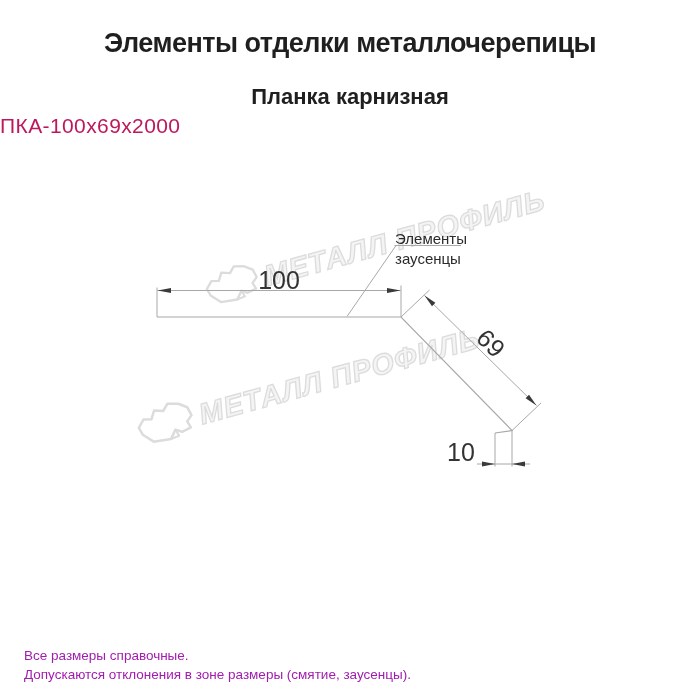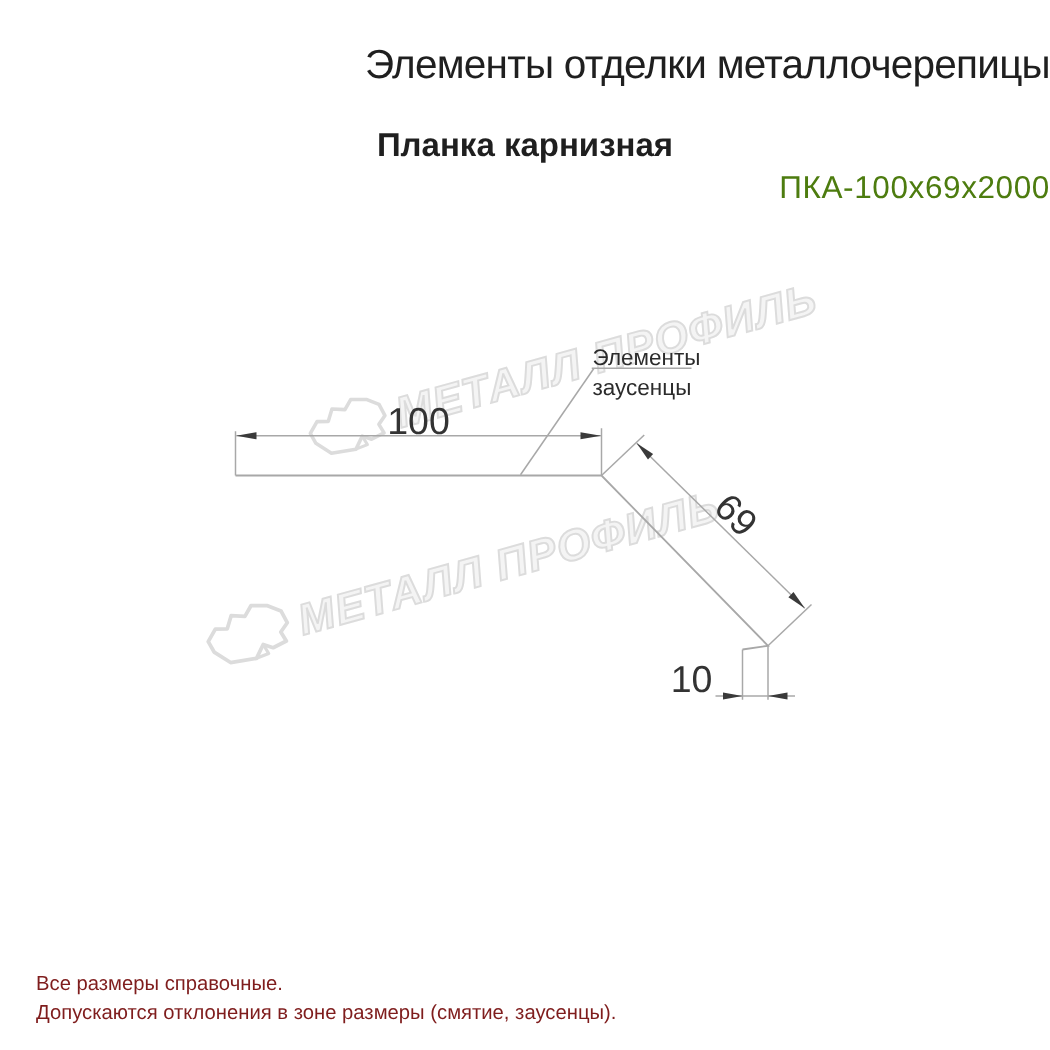--- a/index.html
+++ b/index.html
@@ -3,30 +3,30 @@
 <meta charset="utf-8">
 <style>
   html,body{margin:0;padding:0;}
   body{
     width:700px;height:700px;position:relative;overflow:hidden;
     background:#ffffff;
     font-family:"Liberation Sans", sans-serif;
   }
   
   .title{
-    position:absolute;left:0;top:28px;width:700px;text-align:right;
-    font-size:27px;font-weight:400;letter-spacing:-0.5px;color:#1f1f1f;z-index:3;
+    position:absolute;left:0;top:28px;width:700px;text-align:center;
+    font-size:27px;font-weight:700;letter-spacing:-0.5px;color:#1f1f1f;z-index:3;
   }
   .subtitle{
     position:absolute;left:0;top:84px;width:700px;text-align:center;
     font-size:22px;font-weight:700;color:#1f1f1f;z-index:3;
   }
   .model{
-    position:absolute;left:0;top:114px;width:700px;text-align:right;
-    font-size:21px;font-weight:400;letter-spacing:0.4px;color:#4d7c0f;z-index:3;
+    position:absolute;left:0;top:114px;width:700px;text-align:left;
+    font-size:21px;font-weight:400;letter-spacing:0.4px;color:#be185d;z-index:3;
   }
   
   .wm{
     position:absolute;display:flex;align-items:center;gap:6px;
     transform-origin:left center;z-index:0;pointer-events:none;white-space:nowrap;
   }
   .wm-1{left:206px;top:270px;height:46px;transform:rotate(-15.5deg);}
   .wm-2{left:138px;top:408px;height:48px;transform:rotate(-15.5deg);}
   .wm-text{
     font-weight:700;font-style:italic;font-size:29px;letter-spacing:1px;
@@ -35,21 +35,21 @@
   
   .drawing-svg{position:absolute;left:0;top:0;z-index:2;}
   .dim-text{font-family:"Liberation Sans",sans-serif;font-size:25px;fill:#333333;}
   .face-label{
     position:absolute;left:395px;top:229px;z-index:3;
     font-size:15px;line-height:19.5px;color:#2b2b2b;
   }
   
   .footnotes{
     position:absolute;left:24px;top:646px;z-index:3;
-    font-size:13.5px;line-height:19px;color:#7f1d1d;
+    font-size:13.5px;line-height:19px;color:#a21caf;
   }
 </style>
 </head>
 <body>
 
 <div class="title">Элементы отделки металлочерепицы</div>
 <div class="subtitle">Планка карнизная</div>
 <div class="model">ПКА-100х69х2000</div>
 
 <div class="wm wm-1">

